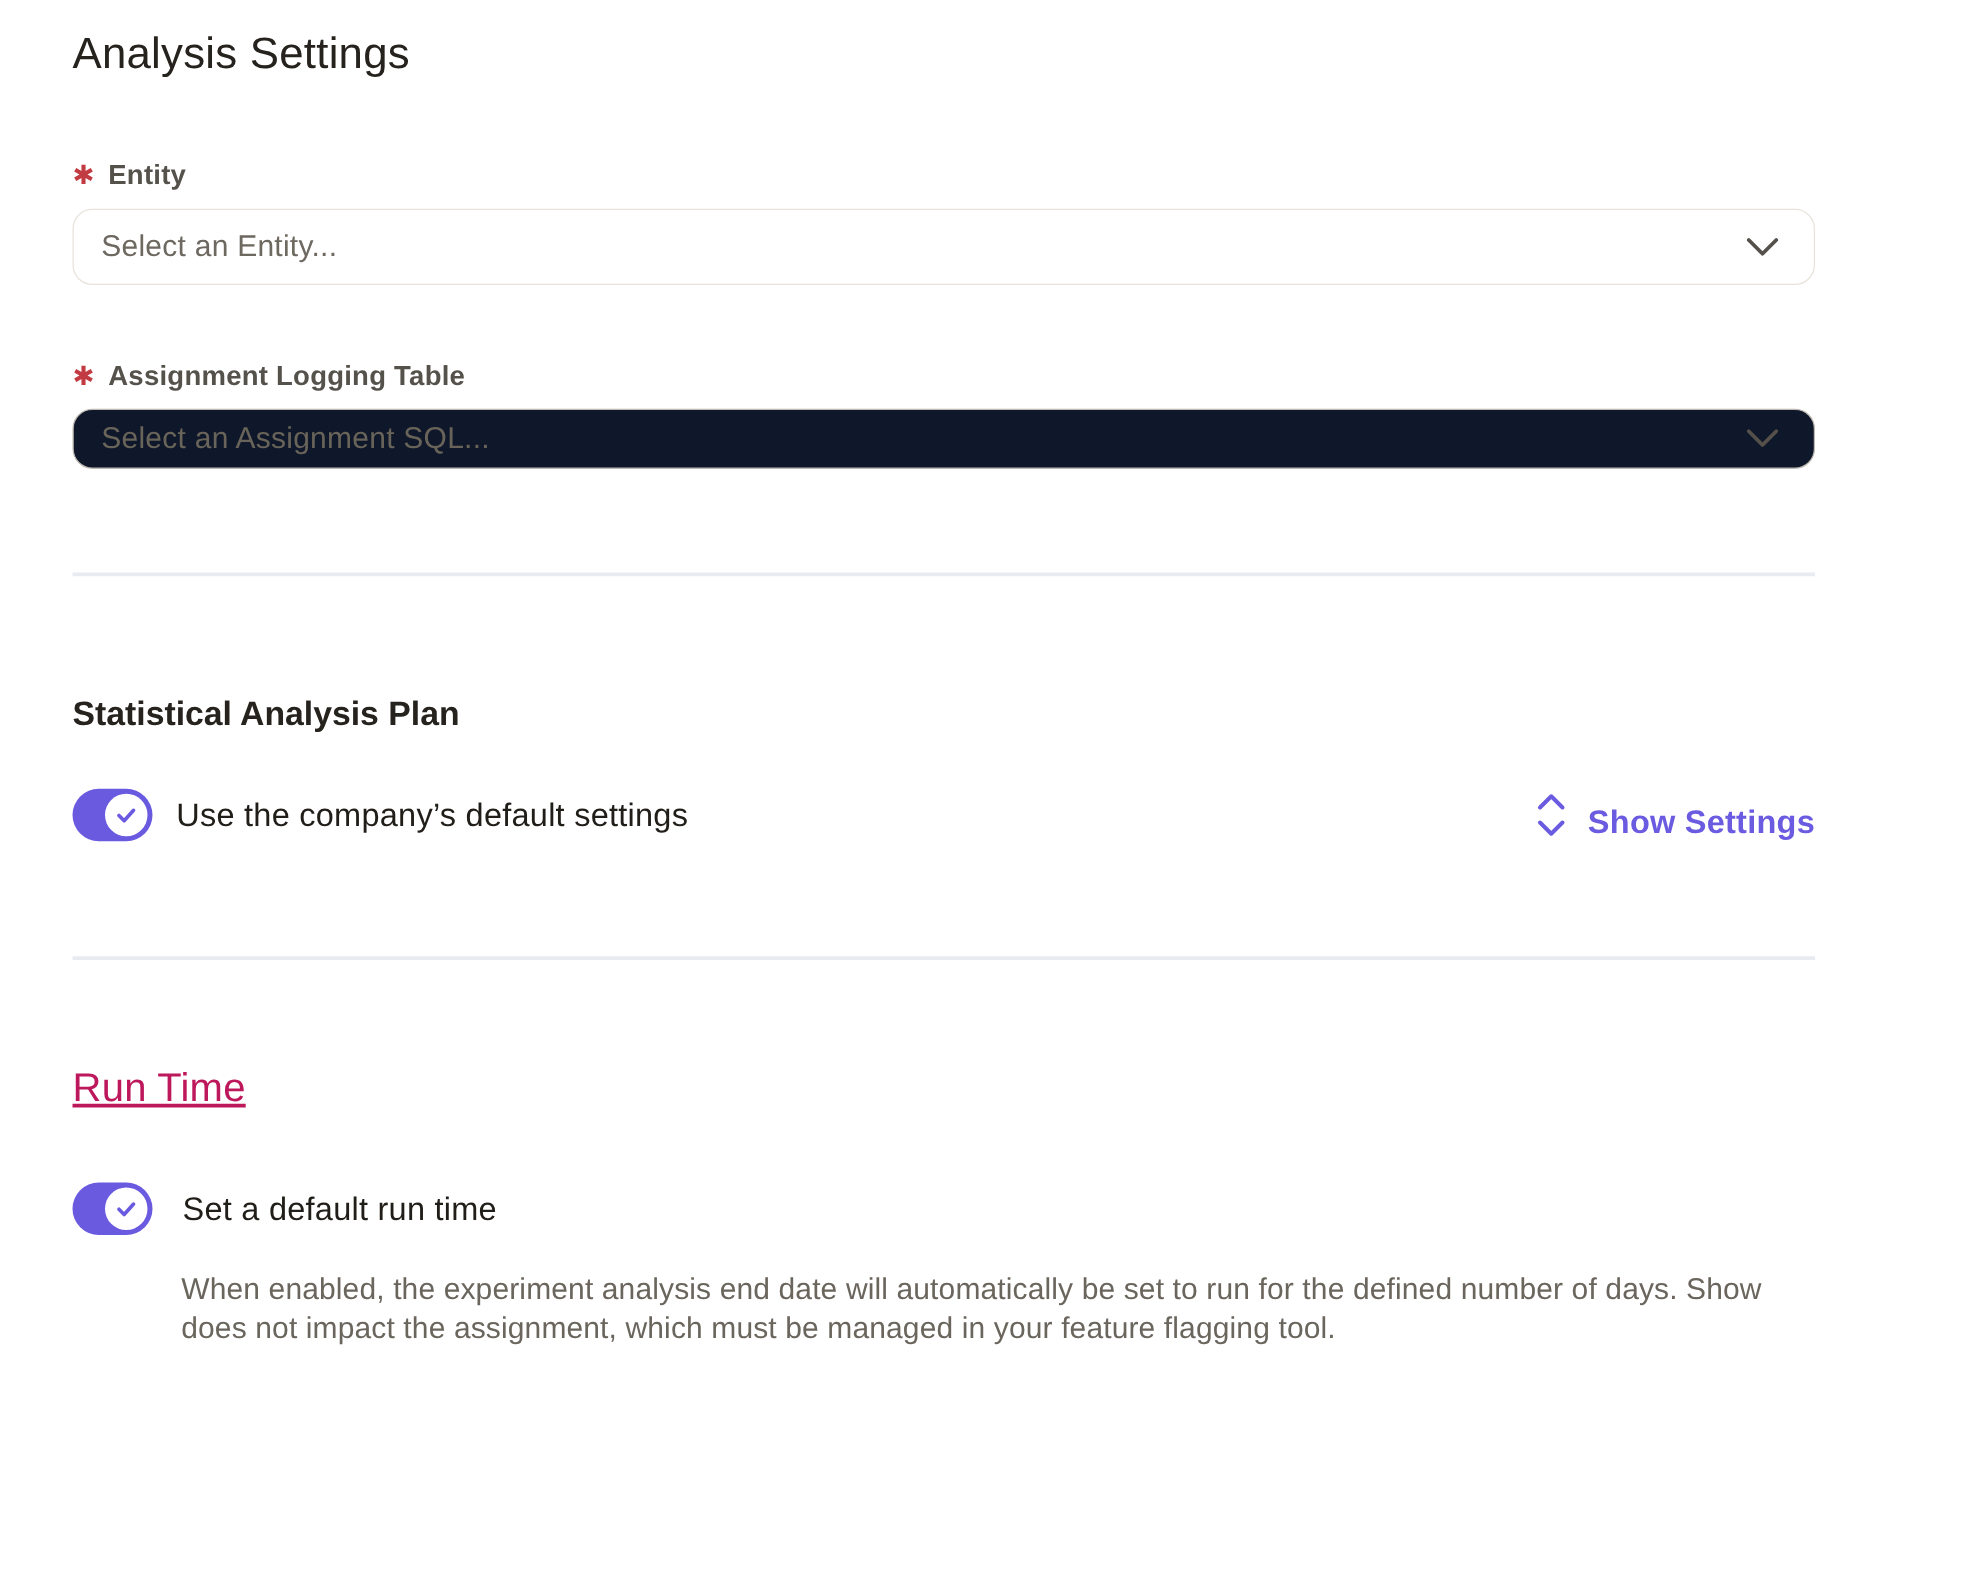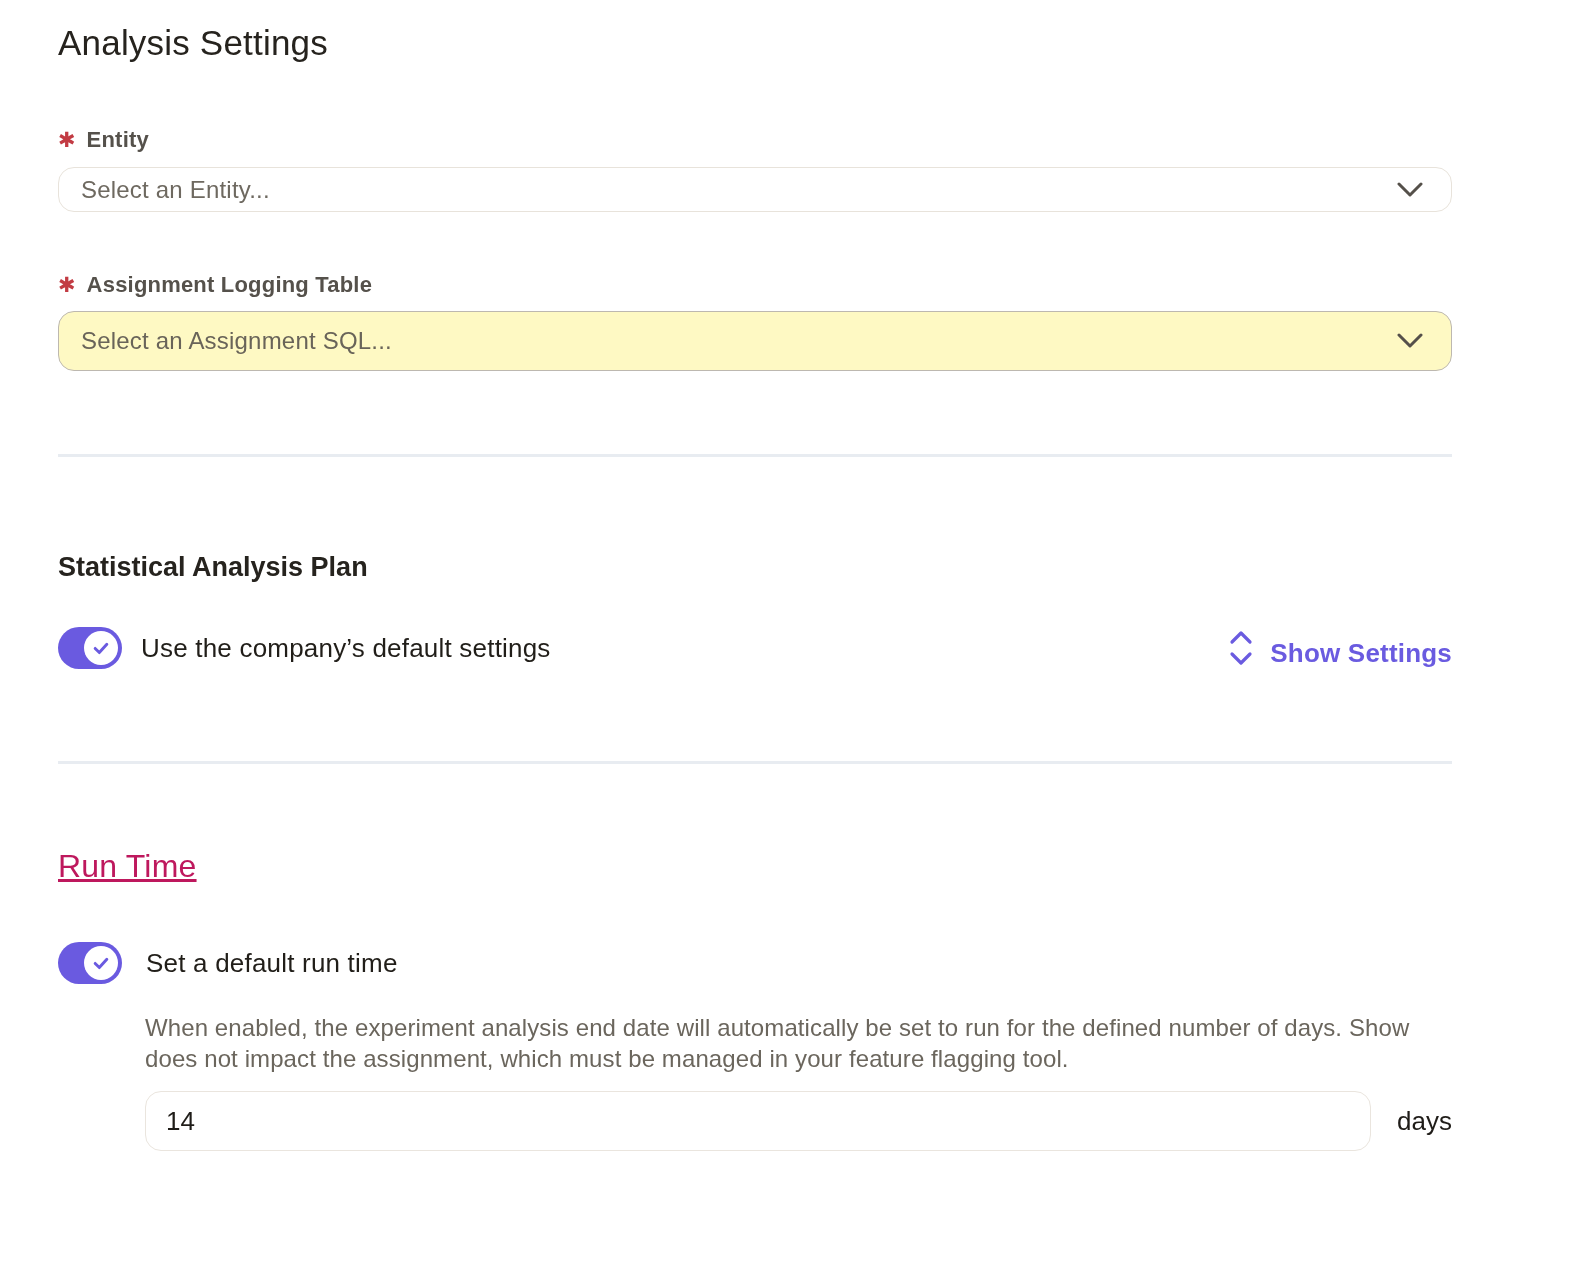--- a/index.html
+++ b/index.html
@@ -42,40 +42,40 @@
   }
   .field-label {
     font-size: 22px;
     font-weight: 700;
     color: #55514b;
     letter-spacing: 0.2px;
   }
 
   .select-box {
     margin-top: 14px;
-    height: 45px;
+    height: 61px;
     box-sizing: border-box;
     border: 1.5px solid #e8e3db;
     border-radius: 16px;
     background: #ffffff;
     display: flex;
     align-items: center;
     justify-content: space-between;
     padding: 0 28px 0 22px;
     cursor: pointer;
   }
   .select-box .placeholder {
     font-size: 24px;
     color: #6e6960;
     letter-spacing: 0.2px;
   }
   .select-box.disabled {
     margin-top: 13px;
-    height: 60px;
-    background: #fef9c3;
+    height: 48px;
+    background: #0f172a;
     border: 1px solid #bdb8b0;
     cursor: default;
   }
   .select-box.disabled .placeholder { color: #696459; }
 
   .divider {
     width: 1394px;
     height: 3px;
     background: #e8ecf1;
     border: none;
@@ -270,20 +270,16 @@
               <polyline points="5,12.5 10,17.5 19,7.5" fill="none" stroke="#6a5ae0" stroke-width="3.5" stroke-linecap="round" stroke-linejoin="round"></polyline>
             </svg>
           </div>
         </div>
         <span class="toggle-label">Set a default run time</span>
       </div>
     </div>
 
     <div class="indent-block">
       <div class="description">When enabled, the experiment analysis end date will automatically be set to run for the defined number of days. Show does not impact the assignment, which must be managed in your feature flagging tool.</div>
-      <div class="input-row">
-        <input class="days-input" type="text" value="14" style="">
-        <span class="days-unit">days</span>
-      </div>
     </div>
 
   </div>
 </div>
 
 </body></html>

